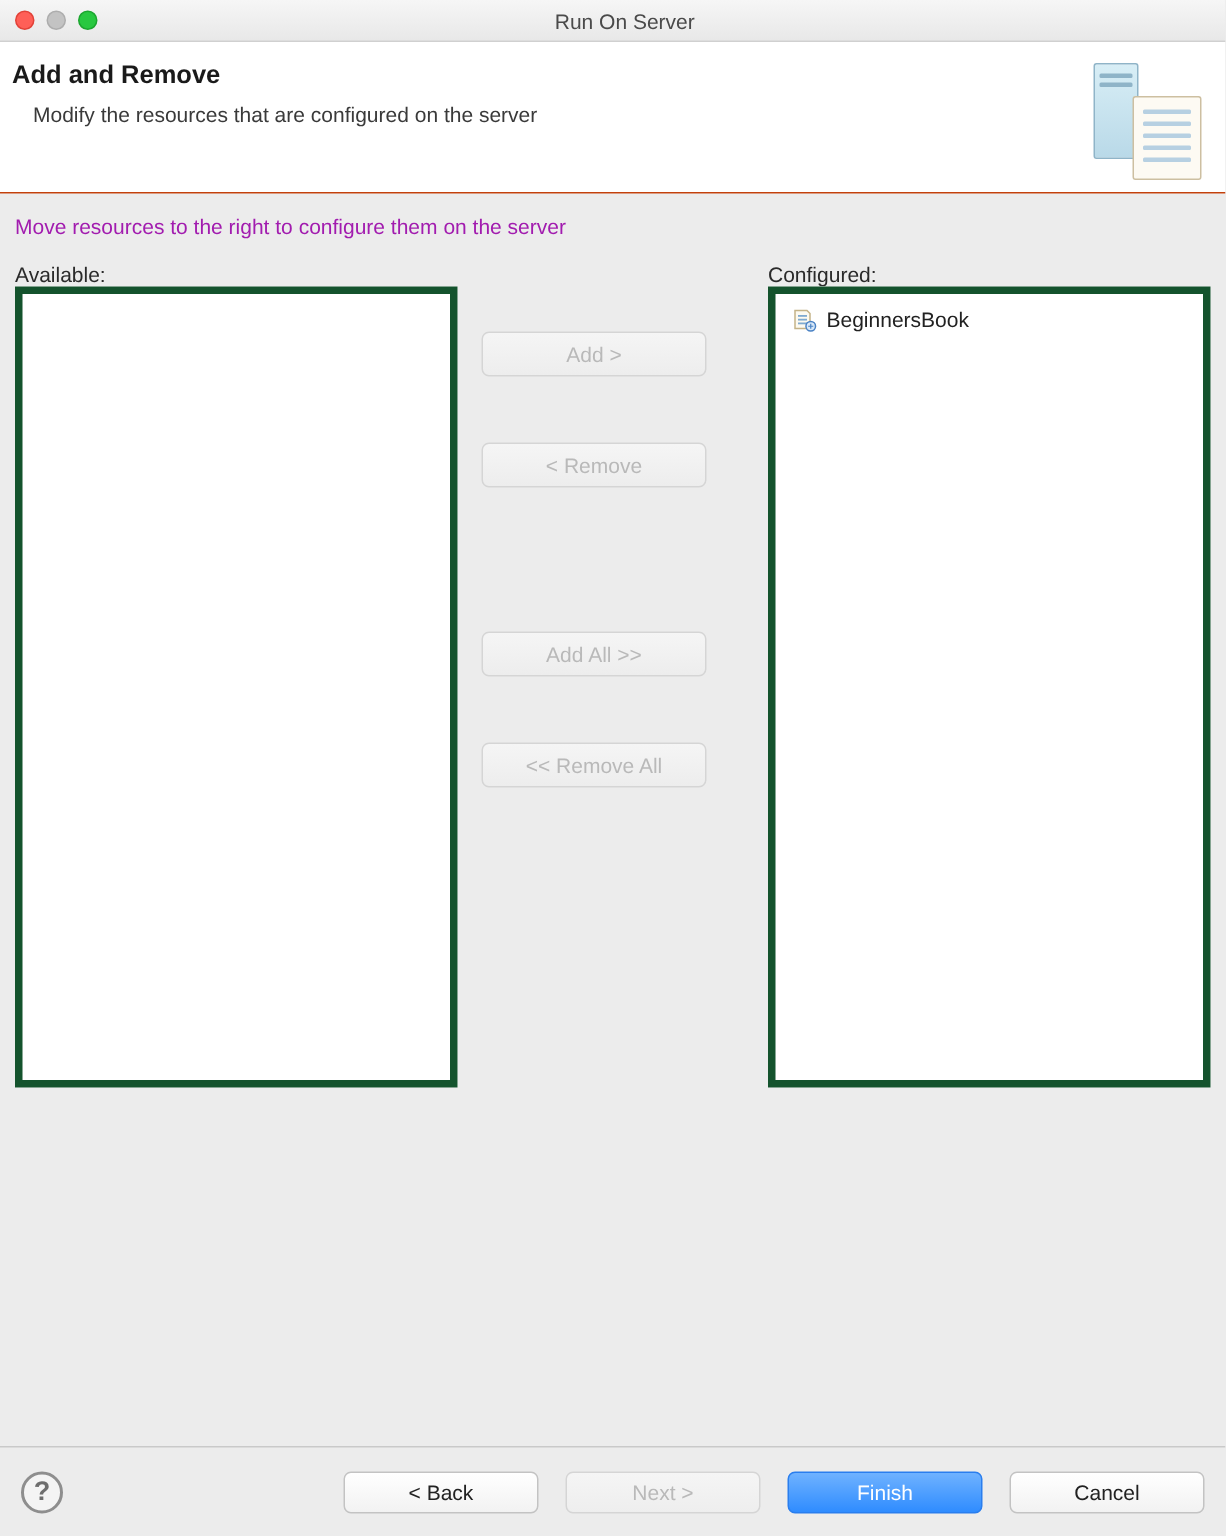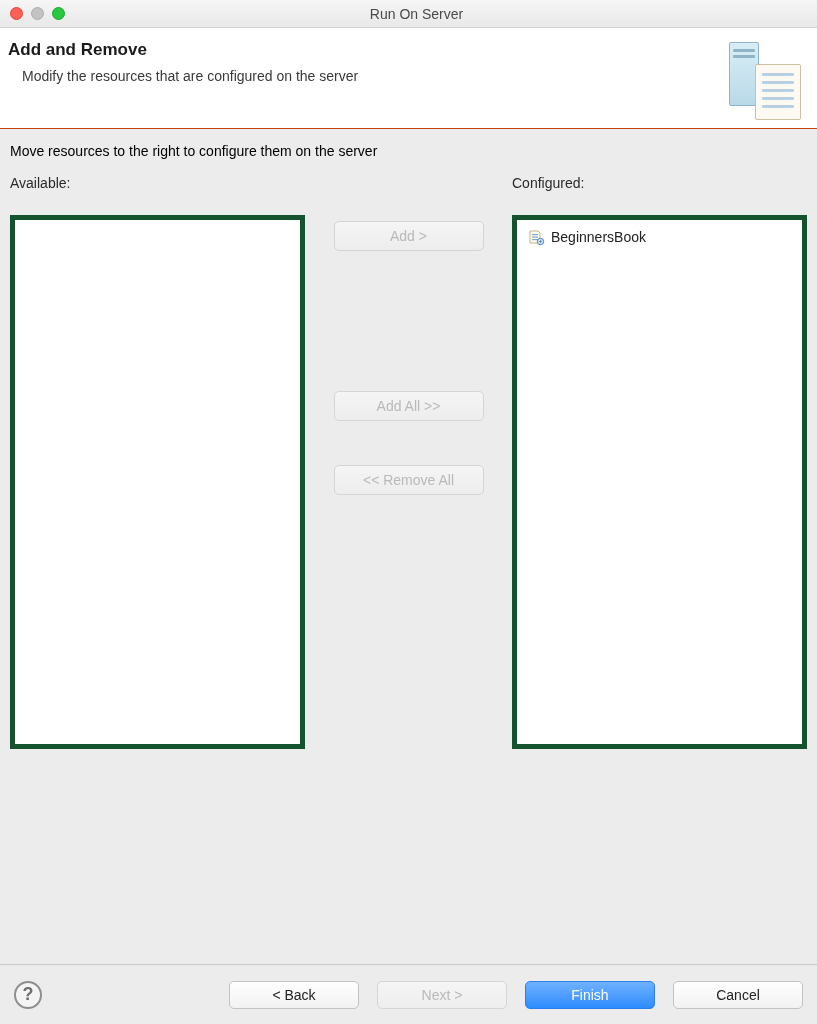--- a/index.html
+++ b/index.html
@@ -101,36 +101,36 @@
     .doc-line {
       height: 3px;
       background: #b7d0e2;
       border-radius: 1px;
     }
     .body-area {
       padding: 14px 10px 0 10px;
     }
     .instruction {
       font-size: 14px;
-      color: #000000;
+      color: #a21caf;
       margin-bottom: 16px;
     }
     .columns {
       display: flex;
       align-items: flex-start;
     }
     .col {
       width: 295px;
       display: flex;
       flex-direction: column;
     }
     .col-label {
       font-size: 14px;
       color: #2a2a2a;
-      margin-bottom: 24px;
+      margin-bottom: 0;
     }
     .listbox {
       width: 295px;
       height: 534px;
       background: #fff;
       border: 5px solid #14532d;
       overflow: auto;
       padding: 6px 4px;
     }
     .list-item {
@@ -143,21 +143,21 @@
     }
     .proj-icon {
       width: 18px;
       height: 18px;
       flex-shrink: 0;
     }
     .middle {
       flex: 1;
       display: flex;
       flex-direction: column;
-      align-items: center;
+      align-items: flex-start;
       padding: 0 16px;
       padding-top: 46px;
     }
     .xfer-btn {
       width: 150px;
       height: 30px;
       font-size: 14px;
       background: linear-gradient(#fdfdfd, #f1f1f1);
       border: 1px solid #c9c9c9;
       border-radius: 5px;
@@ -254,20 +254,21 @@
   <div class="columns">
 
     <div class="col">
       <div class="col-label">Available:</div>
       <div class="listbox" id="available-list"></div>
     </div>
 
     <div class="middle">
       <button class="xfer-btn disabled">Add &gt;</button>
       <div class="gap-small"></div>
+      <button class="xfer-btn disabled">&lt; Remove</button>
       <div class="gap-large"></div>
       <button class="xfer-btn disabled">Add All &gt;&gt;</button>
       <div class="gap-small"></div>
       <button class="xfer-btn disabled">&lt;&lt; Remove All</button>
     </div>
 
     <div class="col">
       <div class="col-label">Configured:</div>
       <div class="listbox" id="configured-list">
           <div class="list-item">

